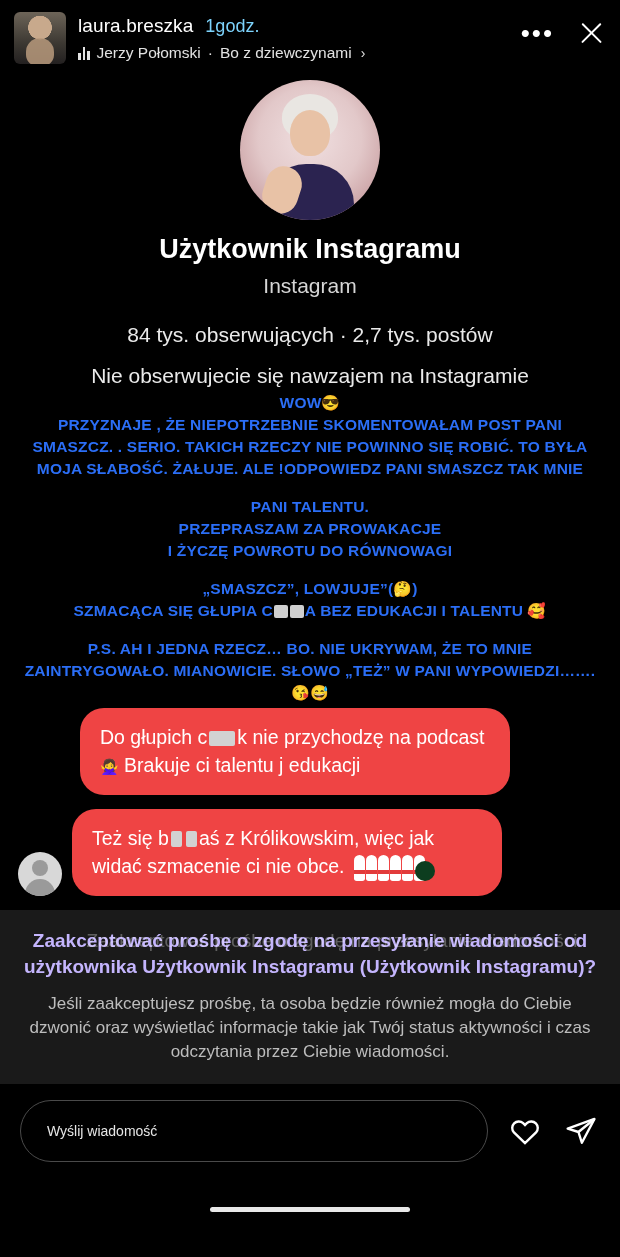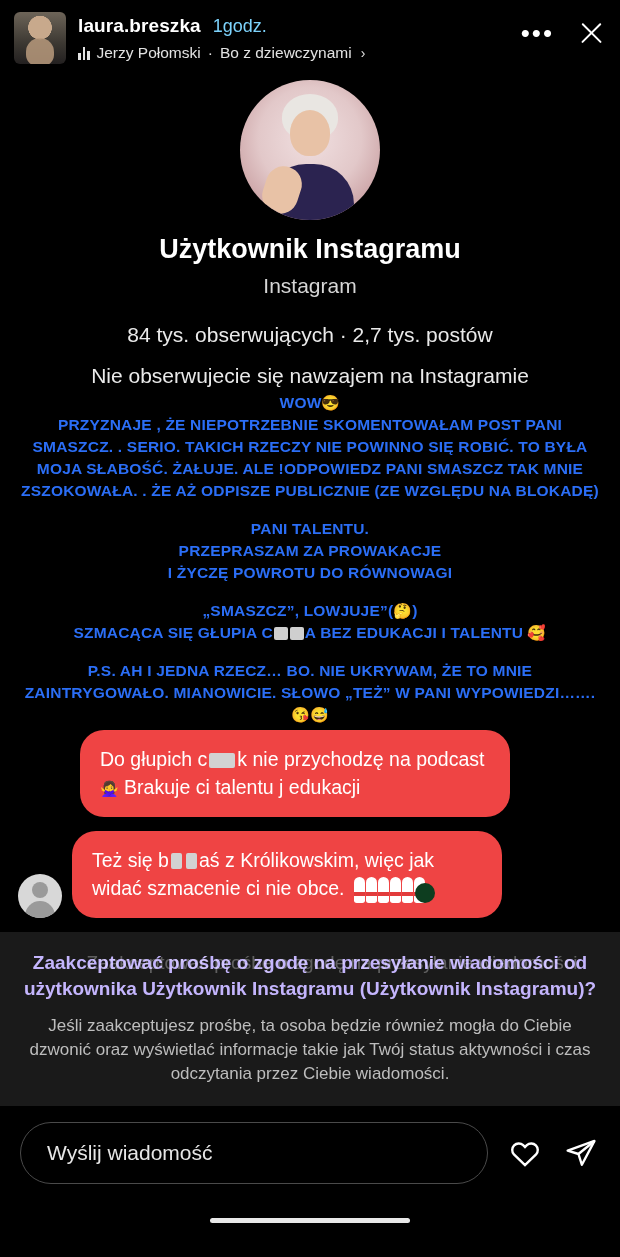--- a/index.html
+++ b/index.html
@@ -54,21 +54,21 @@
     min-width: 0;
     padding-top: 3px;
   }
   .top-row1 {
     display: flex;
     align-items: baseline;
     gap: 12px;
   }
   .username {
     font-size: 19px;
-    font-weight: bold;
+    font-weight: normal;
     color: #fff;
     letter-spacing: .1px;
   }
   .timeago {
     font-size: 18px;
     color: #7dd3fc;
   }
   .top-row2 {
     display: flex;
     align-items: center;
@@ -334,21 +334,21 @@
     padding: 16px 20px 10px 20px;
     flex: 0 0 auto;
   }
   .msg-input {
     flex: 1 1 auto;
     height: 62px;
     border: 1.6px solid #4a4a4a;
     border-radius: 32px;
     background: transparent;
     color: #fff;
-    font-size: 21px;
+    font-size: 14px;
     font-family: "Liberation Sans", sans-serif;
     padding: 0 26px;
     outline: none;
   }
   .msg-input::placeholder { color: #e6e6e6; }
   .icon-btn {
     width: 38px; height: 38px;
     flex: 0 0 auto;
     display: flex;
     align-items: center;
@@ -413,21 +413,20 @@
     <div class="follow-note">Nie obserwujecie się nawzajem na Instagramie</div>
   </div>
 
   <div class="caption">
     <p>
       <span>WOW</span><span class="emoji">😎</span>
     </p>
     <p>PRZYZNAJE , ŻE NIEPOTRZEBNIE SKOMENTOWAŁAM POST PANI</p>
     <p>SMASZCZ. . SERIO. TAKICH RZECZY NIE POWINNO SIĘ ROBIĆ. TO BYŁA</p>
     <p>MOJA SŁABOŚĆ. ŻAŁUJE. ALE !ODPOWIEDZ PANI SMASZCZ TAK MNIE</p>
-    <p>ZSZOKOWAŁA. . ŻE AŻ ODPISZE PUBLICZNIE (ZE WZGLĘDU NA BLOKADĘ)</p>
     <div class="cap-gap"></div>
     <p>PANI TALENTU.</p>
     <p>PRZEPRASZAM ZA PROWAKACJE</p>
     <p>I ŻYCZĘ POWROTU DO RÓWNOWAGI</p>
     <div class="cap-gap"></div>
     <p>
       <span>„SMASZCZ”, LOWJUJE”(</span><span class="emoji">🤔</span><span>)</span>
     </p>
     <p>
       <span>SZMACĄCA SIĘ GŁUPIA C</span><span class="redact"></span><span class="redact"></span><span>A BEZ EDUKACJI I TALENTU</span> <span class="emoji">🥰</span>

